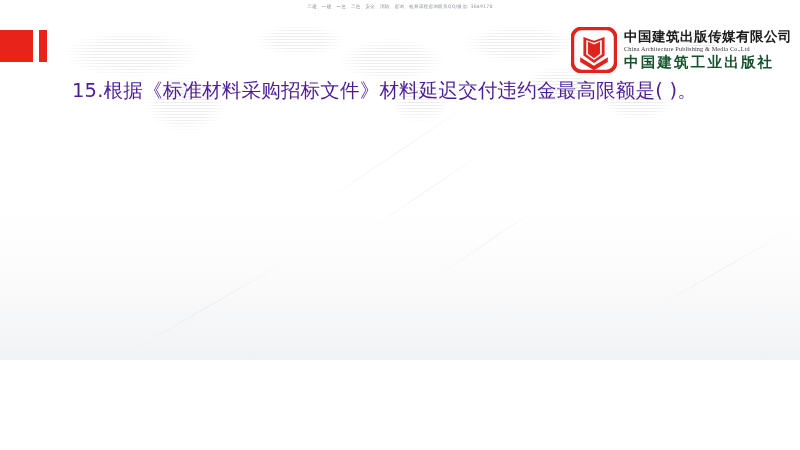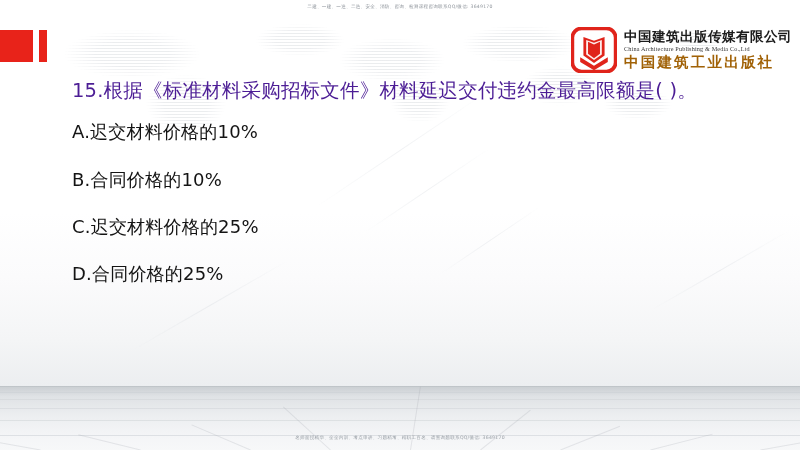--- a/index.html
+++ b/index.html
@@ -8,21 +8,21 @@
     padding: 0;
     background: #ffffff;
   }
   body {
     font-family: "DejaVu Sans", "Liberation Sans", sans-serif;
   }
 
   #slide {
     position: relative;
     width: 800px;
-    height: 450px;
+    height: 360px;
     overflow: hidden;
     background: #ffffff;
     user-select: none;
   }
 
   
   .wall {
     position: absolute;
     left: 0; top: 0;
     width: 800px; height: 386px;
@@ -150,21 +150,21 @@
     font-size: 6.2px;
     color: #3a3a3a;
     letter-spacing: .15px;
     line-height: 1.5;
     white-space: nowrap;
     font-family: "Liberation Serif", "DejaVu Serif", serif;
   }
   .logo-cn-press {
     font-size: 14.5px;
     font-weight: 700;
-    color: #a16207;
+    color: #14532d;
     letter-spacing: 2.2px;
     line-height: 1.2;
     white-space: nowrap;
     font-family: "DejaVu Sans", "Liberation Sans", sans-serif;
   }
 
   
   .content {
     position: absolute;
     left: 72px;
@@ -259,24 +259,18 @@
     </svg>
     <div class="logo-text">
       <div class="logo-cn-company">中国建筑出版传媒有限公司</div>
       <div class="logo-en">China Architecture Publishing &amp; Media Co.,Ltd</div>
       <div class="logo-cn-press">中国建筑工业出版社</div>
     </div>
   </div>
 
   <div class="content">
     <div class="question-stem">15.根据《标准材料采购招标文件》材料延迟交付违约金最高限额是(    )。</div>
-    <div class="options">
-      <div class="option">A.迟交材料价格的10%</div>
-      <div class="option">B.合同价格的10%</div>
-      <div class="option">C.迟交材料价格的25%</div>
-      <div class="option">D.合同价格的25%</div>
-    </div>
   </div>
 
   <div class="wm top">二建、一建、一造、二造、安全、消防、咨询、检测课程咨询联系QQ/微信: 3649170</div>
   <div class="wm bottom">名师面授精华、全全内训、考点串讲、习题精考、精职工百名、请查询题联系QQ/微信: 3649170</div>
 
 </div>
 
 </body></html>

